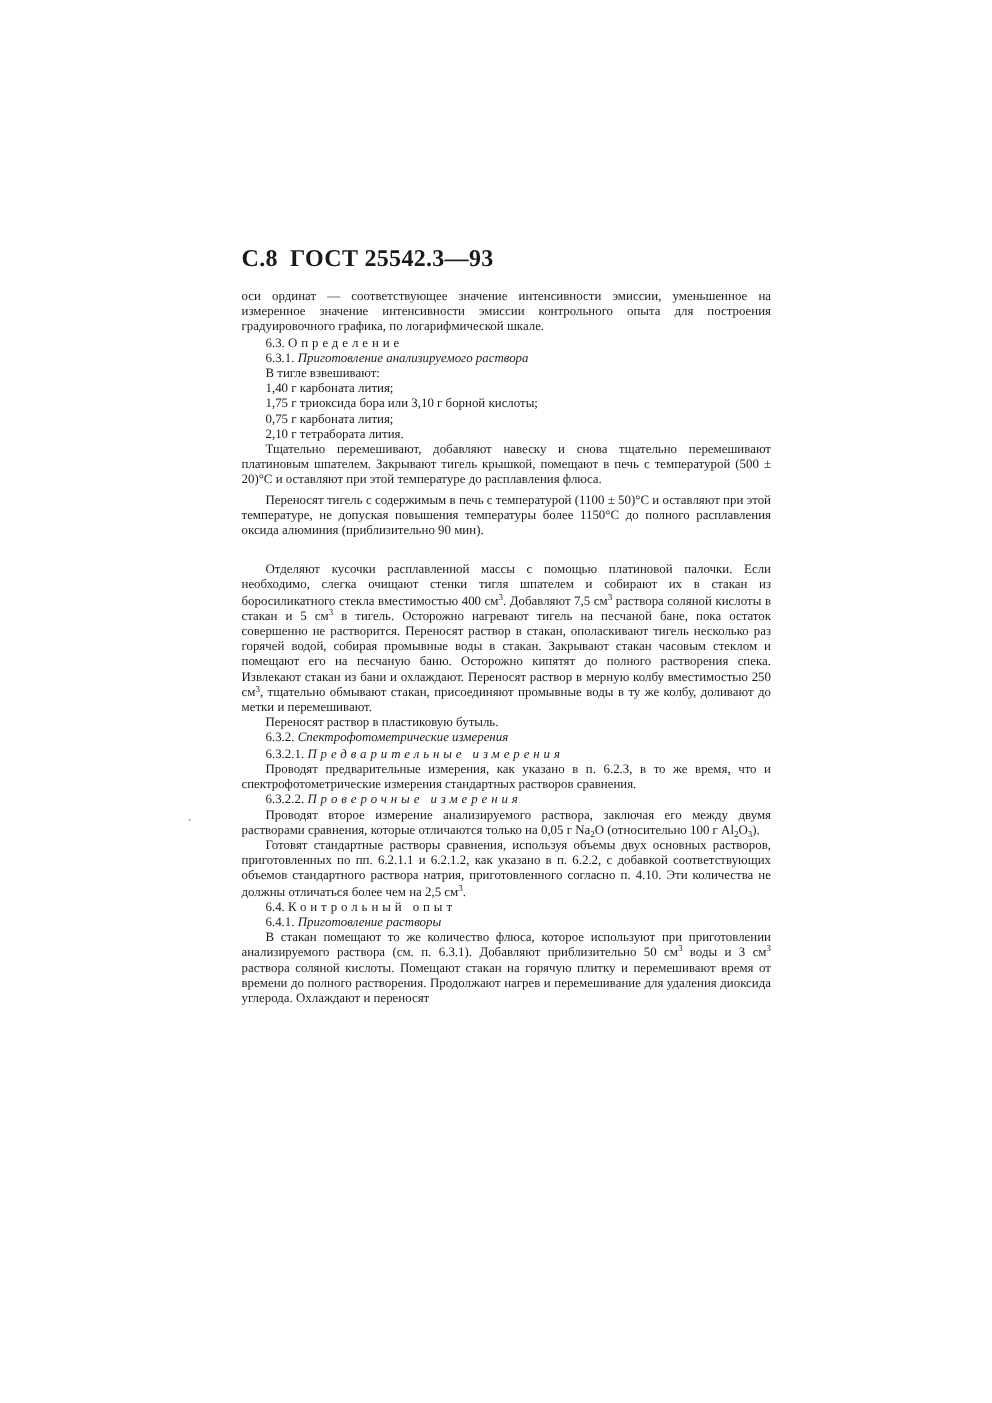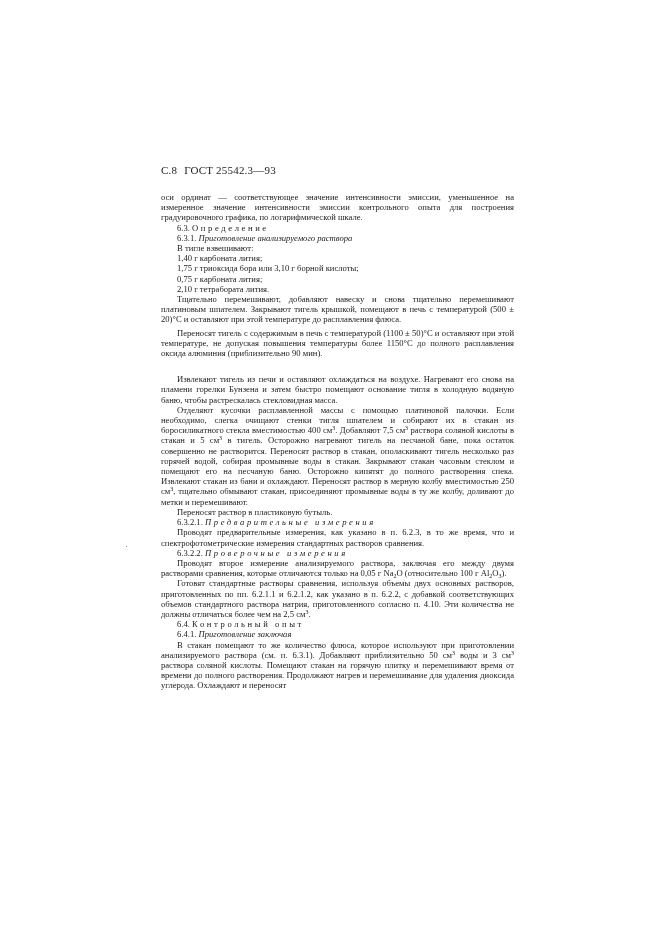--- a/index.html
+++ b/index.html
@@ -1,17 +1,17 @@
 <!DOCTYPE html>
 <html><head>
   <meta charset="utf-8">
   <style>
     html, body { margin: 0; padding: 0; background: #ffffff; }
     body { width: 661px; height: 935px; position: relative; overflow: hidden; font-family: "Liberation Serif", "DejaVu Serif", serif; color: #1a1a1a; }
-    .header { position: absolute; left: 161px; top: 164px; font-size: 11px; font-weight: normal; letter-spacing: 0.2px; }
+    .header { position: absolute; left: 161px; top: 164px; font-size: 16px; font-weight: bold; letter-spacing: 0.2px; }
     .body { position: absolute; left: 161px; top: 192px; width: 353px; font-size: 8.6px; line-height: 10.2px; }
     .p { margin: 0; text-align: justify; text-align-last: left; }
     .ind { text-indent: 16px; }
     .sec { text-indent: 16px; }
     .sp { letter-spacing: 2.6px; }
     .it { font-style: italic; }
     .note-gap { height: 8px; }
     sup { font-size: 6px; vertical-align: 3px; line-height: 0; }
     sub { font-size: 6px; vertical-align: -2px; line-height: 0; }
     .dot { position: absolute; left: 126px; top: 546px; width: 1px; height: 1px; background: #888; }
@@ -42,38 +42,41 @@
   <p class="p ind">1,75 г триоксида бора или 3,10 г борной кислоты;</p>
   <p class="p ind">0,75 г карбоната лития;</p>
   <p class="p ind">2,10 г тетрабората лития.</p>
   <p class="p ind">Тщательно перемешивают, добавляют навеску и снова тщательно перемешивают платиновым шпателем. Закрывают тигель крышкой, помещают в печь с температурой (500 ± 20)°С и оставляют при этой температуре до расплавления флюса.</p>
   <div style="height:3px"></div>
   <p class="p ind">Переносят тигель с содержимым в печь с температурой (1100 ± 50)°С и оставляют при этой температуре, не допуская повышения температуры более 1150°С до полного расплавления оксида алюминия (приблизительно 90 мин).</p>
 
   <div class="note-gap"></div>
   <div class="note-gap"></div>
 
-  <p class="p ind">Извлекают тигель из печи и оставляют охлаждаться на воздухе. Нагревают его снова на пламени горелки Бунзена и затем быстро помещают основание тигля в холодную водяную баню, чтобы растрескалась стекловидная масса.</p>
   <p class="p ind"><span>Отделяют кусочки расплавленной массы с помощью платиновой палочки. Если необходимо, слегка очищают стенки тигля шпателем и собирают их в стакан из боросиликатного стекла вместимостью 400 см</span><sup>3</sup><span>. Добавляют 7,5 см</span><sup>3</sup><span> раствора соляной кислоты в стакан и 5 см</span><sup>3</sup><span> в тигель. Осторожно нагревают тигель на песчаной бане, пока остаток совершенно не растворится. Переносят раствор в стакан, ополаскивают тигель несколько раз горячей водой, собирая промывные воды в стакан. Закрывают стакан часовым стеклом и помещают его на песчаную баню. Осторожно кипятят до полного растворения спека. Извлекают стакан из бани и охлаждают. Переносят раствор в мерную колбу вместимостью 250 см</span><sup>3</sup><span>, тщательно обмывают стакан, присоединяют промывные воды в ту же колбу, доливают до метки и перемешивают.</span></p>
   <p class="p ind">Переносят раствор в пластиковую бутыль.</p>
 
+  <p class="p sec">
+    <span>6.3.2.</span>
+    <span class="it">Спектрофотометрические измерения</span>
+  </p>
   <p class="p sec">
     <span>6.3.2.1.</span>
     <span class="it sp">Предварительные измерения</span>
   </p>
   <p class="p ind">Проводят предварительные измерения, как указано в п. 6.2.3, в то же время, что и спектрофотометрические измерения стандартных растворов сравнения.</p>
   <p class="p sec">
     <span>6.3.2.2.</span>
     <span class="it sp">Проверочные измерения</span>
   </p>
   <p class="p ind"><span>Проводят второе измерение анализируемого раствора, заключая его между двумя растворами сравнения, которые отличаются только на 0,05 г Na</span><sub>2</sub><span>O (относительно 100 г Al</span><sub>2</sub><span>O</span><sub>3</sub><span>).</span></p>
   <p class="p ind"><span>Готовят стандартные растворы сравнения, используя объемы двух основных растворов, приготовленных по пп. 6.2.1.1 и 6.2.1.2, как указано в п. 6.2.2, с добавкой соответствующих объемов стандартного раствора натрия, приготовленного согласно п. 4.10. Эти количества не должны отличаться более чем на 2,5 см</span><sup>3</sup><span>.</span></p>
 
   <p class="p sec">
     <span>6.4.</span>
     <span class="sp">Контрольный опыт</span>
   </p>
   <p class="p sec">
     <span>6.4.1.</span>
-    <span class="it">Приготовление заключая</span>
+    <span class="it">Приготовление растворы</span>
   </p>
   <p class="p ind"><span>В стакан помещают то же количество флюса, которое используют при приготовлении анализируемого раствора (см. п. 6.3.1). Добавляют приблизительно 50 см</span><sup>3</sup><span> воды и 3 см</span><sup>3</sup><span> раствора соляной кислоты. Помещают стакан на горячую плитку и перемешивают время от времени до полного растворения. Продолжают нагрев и перемешивание для удаления диоксида углерода. Охлаждают и переносят</span></p>
 </div>
 
 </body></html>

